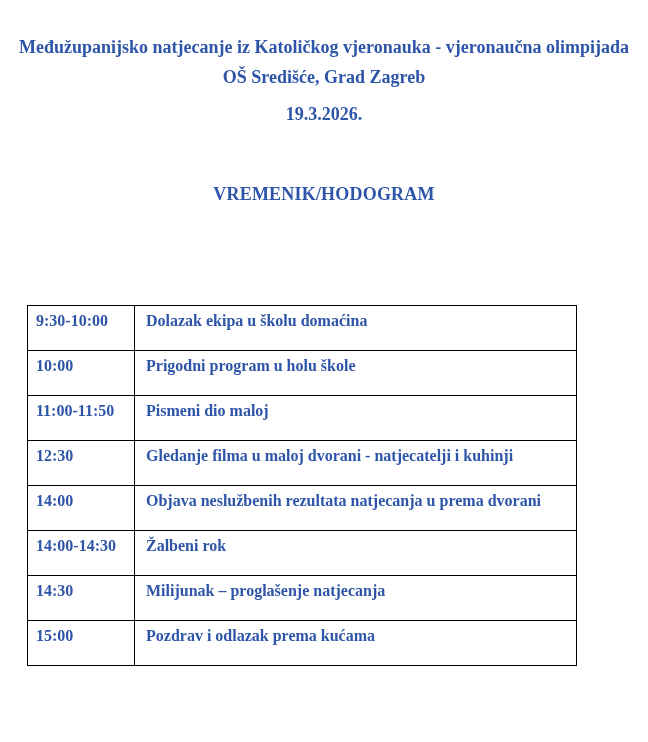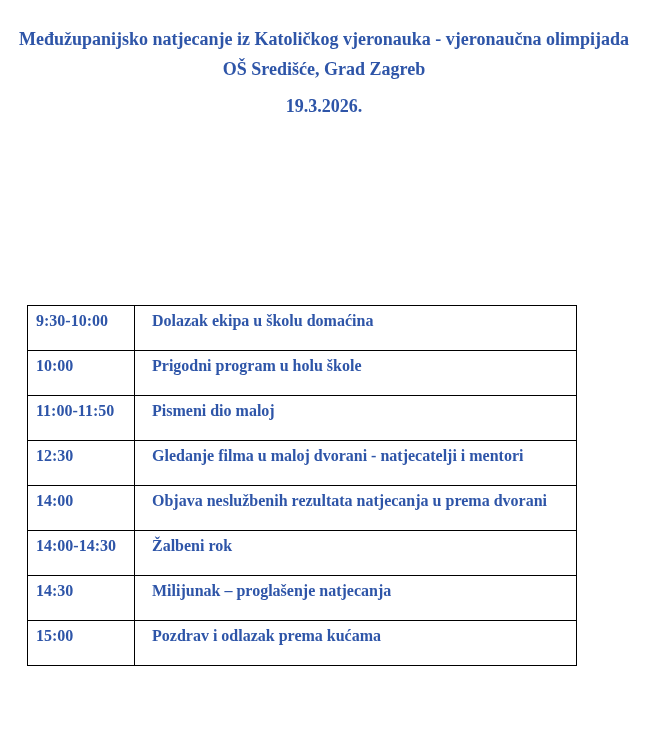--- a/index.html
+++ b/index.html
@@ -18,21 +18,21 @@
     color: #2e55a8;
   }
   .heading {
     text-align: center;
     font-weight: bold;
     color: #2e55a8;
     font-size: 18px;
     line-height: 30px;
   }
   .title {
-    padding-top: 24px;
+    padding-top: 32px;
     max-width: 636px;
     margin: 0 auto;
   }
   .subtitle { }
   .date-line { margin-top: 7px; }
   .section-title {
     margin-top: 50px;
     letter-spacing: 0.2px;
   }
   table.schedule {
@@ -54,53 +54,54 @@
     padding-top: 4px;
     overflow: hidden;
     white-space: nowrap;
   }
   td.time-cell {
     width: 107px;
     padding-left: 8px;
     padding-right: 2px;
   }
   td.activity-cell {
-    padding-left: 17px;
+    padding-left: 11px;
     padding-right: 4px;
   }
 </style>
 </head>
 <body>
 
 <div class="page">
 
   <div class="heading title">Međužupanijsko natjecanje iz Katoličkog vjeronauka - vjeronaučna olimpijada</div>
 
   <div class="heading subtitle">OŠ Središće, Grad Zagreb</div>
 
   <div class="heading date-line">19.3.2026.</div>
 
+  <div class="heading section-title">VREMENIK/HODOGRAM</div>
 
   <table class="schedule">
     <tbody>
         <tr>
           <td class="time-cell">9:30-10:00</td>
           <td class="activity-cell">Dolazak ekipa u školu domaćina</td>
         </tr>
         <tr>
           <td class="time-cell">10:00</td>
           <td class="activity-cell">Prigodni program u holu škole</td>
         </tr>
         <tr>
           <td class="time-cell">11:00-11:50</td>
           <td class="activity-cell">Pismeni dio maloj</td>
         </tr>
         <tr>
           <td class="time-cell">12:30</td>
-          <td class="activity-cell">Gledanje filma u maloj dvorani - natjecatelji i mentori</td>
+          <td class="activity-cell">Gledanje filma u maloj dvorani - natjecatelji i kuhinji</td>
         </tr>
         <tr>
           <td class="time-cell">14:00</td>
           <td class="activity-cell">Objava neslužbenih rezultata natjecanja u prema dvorani</td>
         </tr>
         <tr>
           <td class="time-cell">14:00-14:30</td>
           <td class="activity-cell">Žalbeni rok</td>
         </tr>
         <tr>

